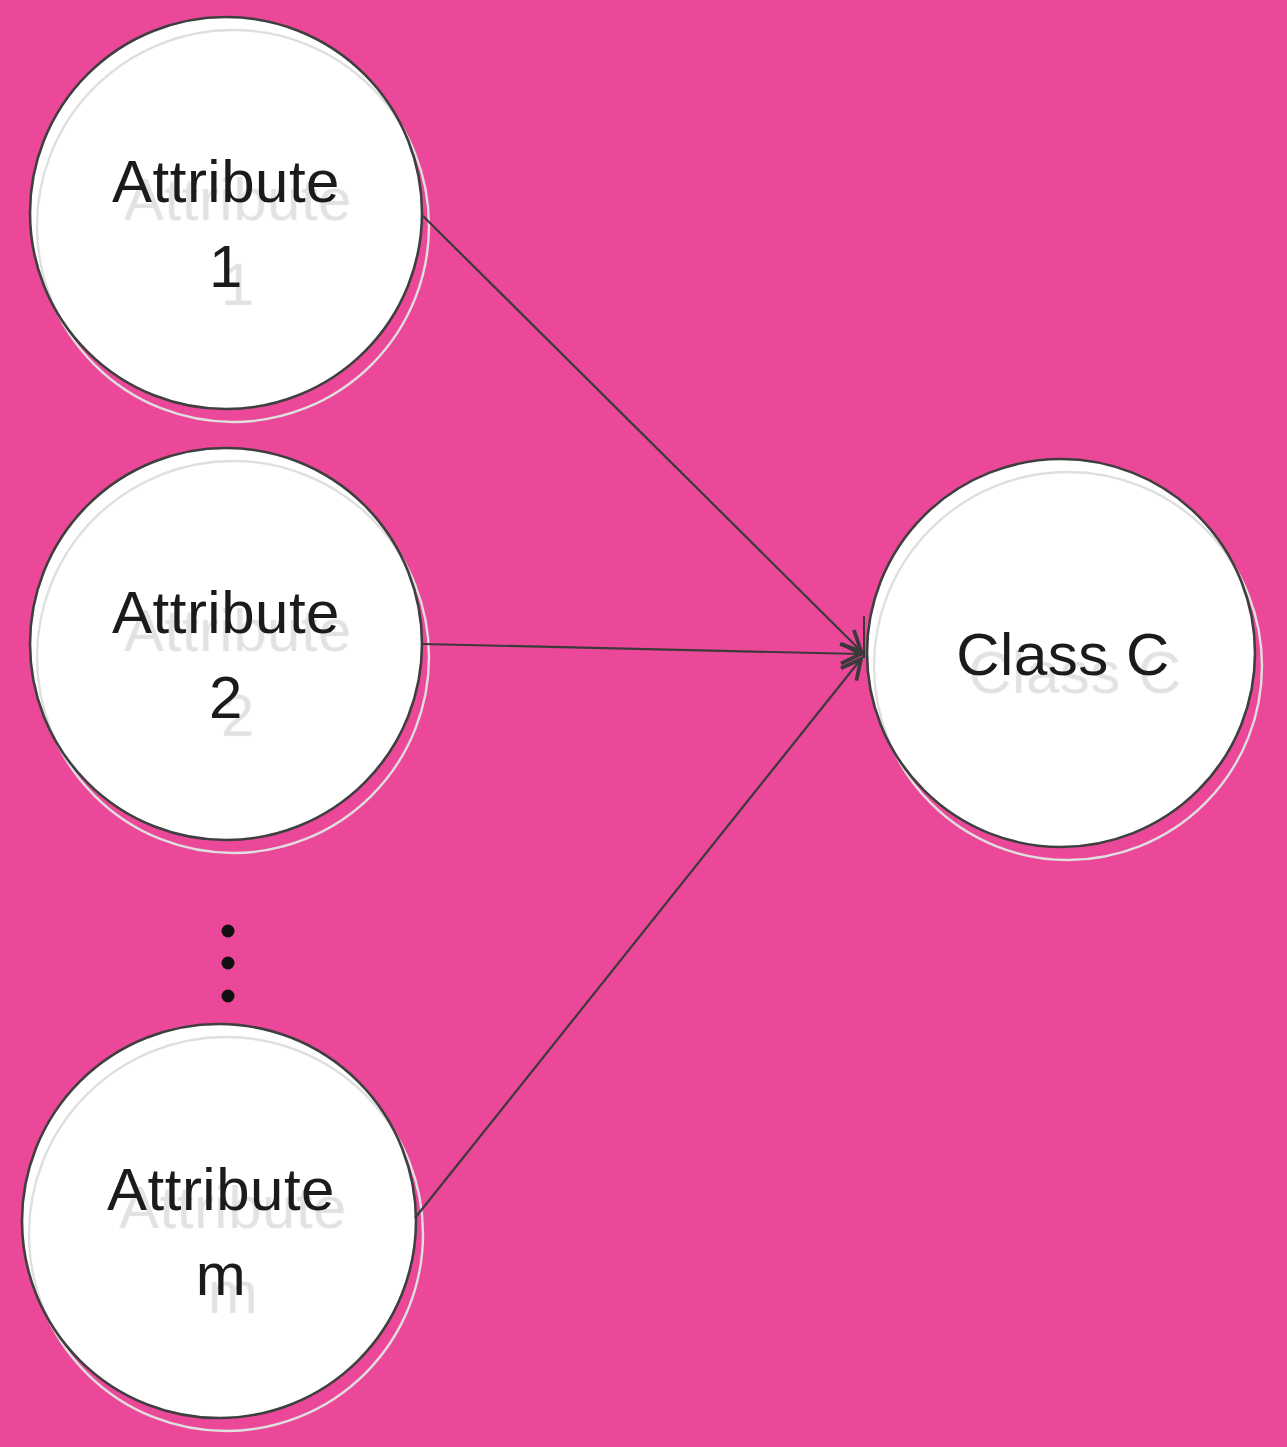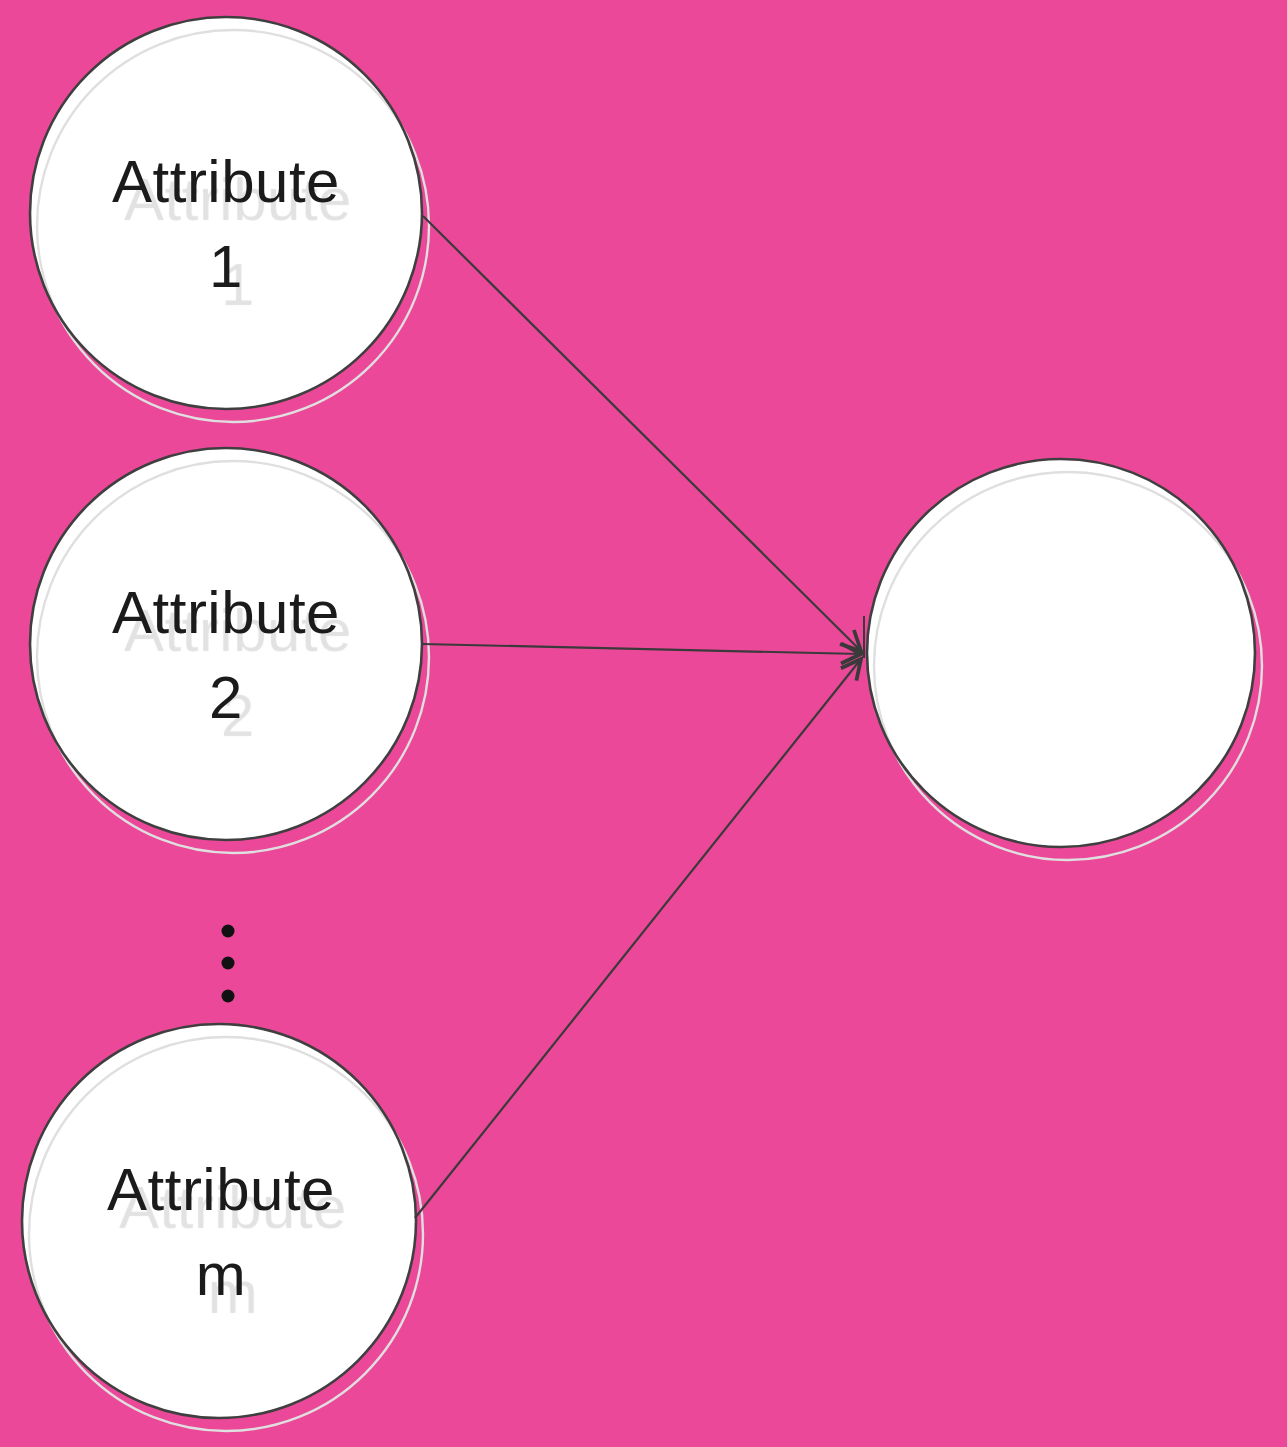--- a/index.html
+++ b/index.html
@@ -85,14 +85,18 @@
   <div class="node-label" style="left: 226px; top: 655px;">
     <span class="line">Attribute</span>
     <span class="line">2</span>
   </div>
 
   <div class="node-label" style="left: 221px; top: 1232px;">
     <span class="line">Attribute</span>
     <span class="line">m</span>
   </div>
 
+  <div class="node-label" style="left: 1063px; top: 655px;">
+    <span class="line">Class C</span>
+
+  </div>
 
 </div>
 
 </body></html>

